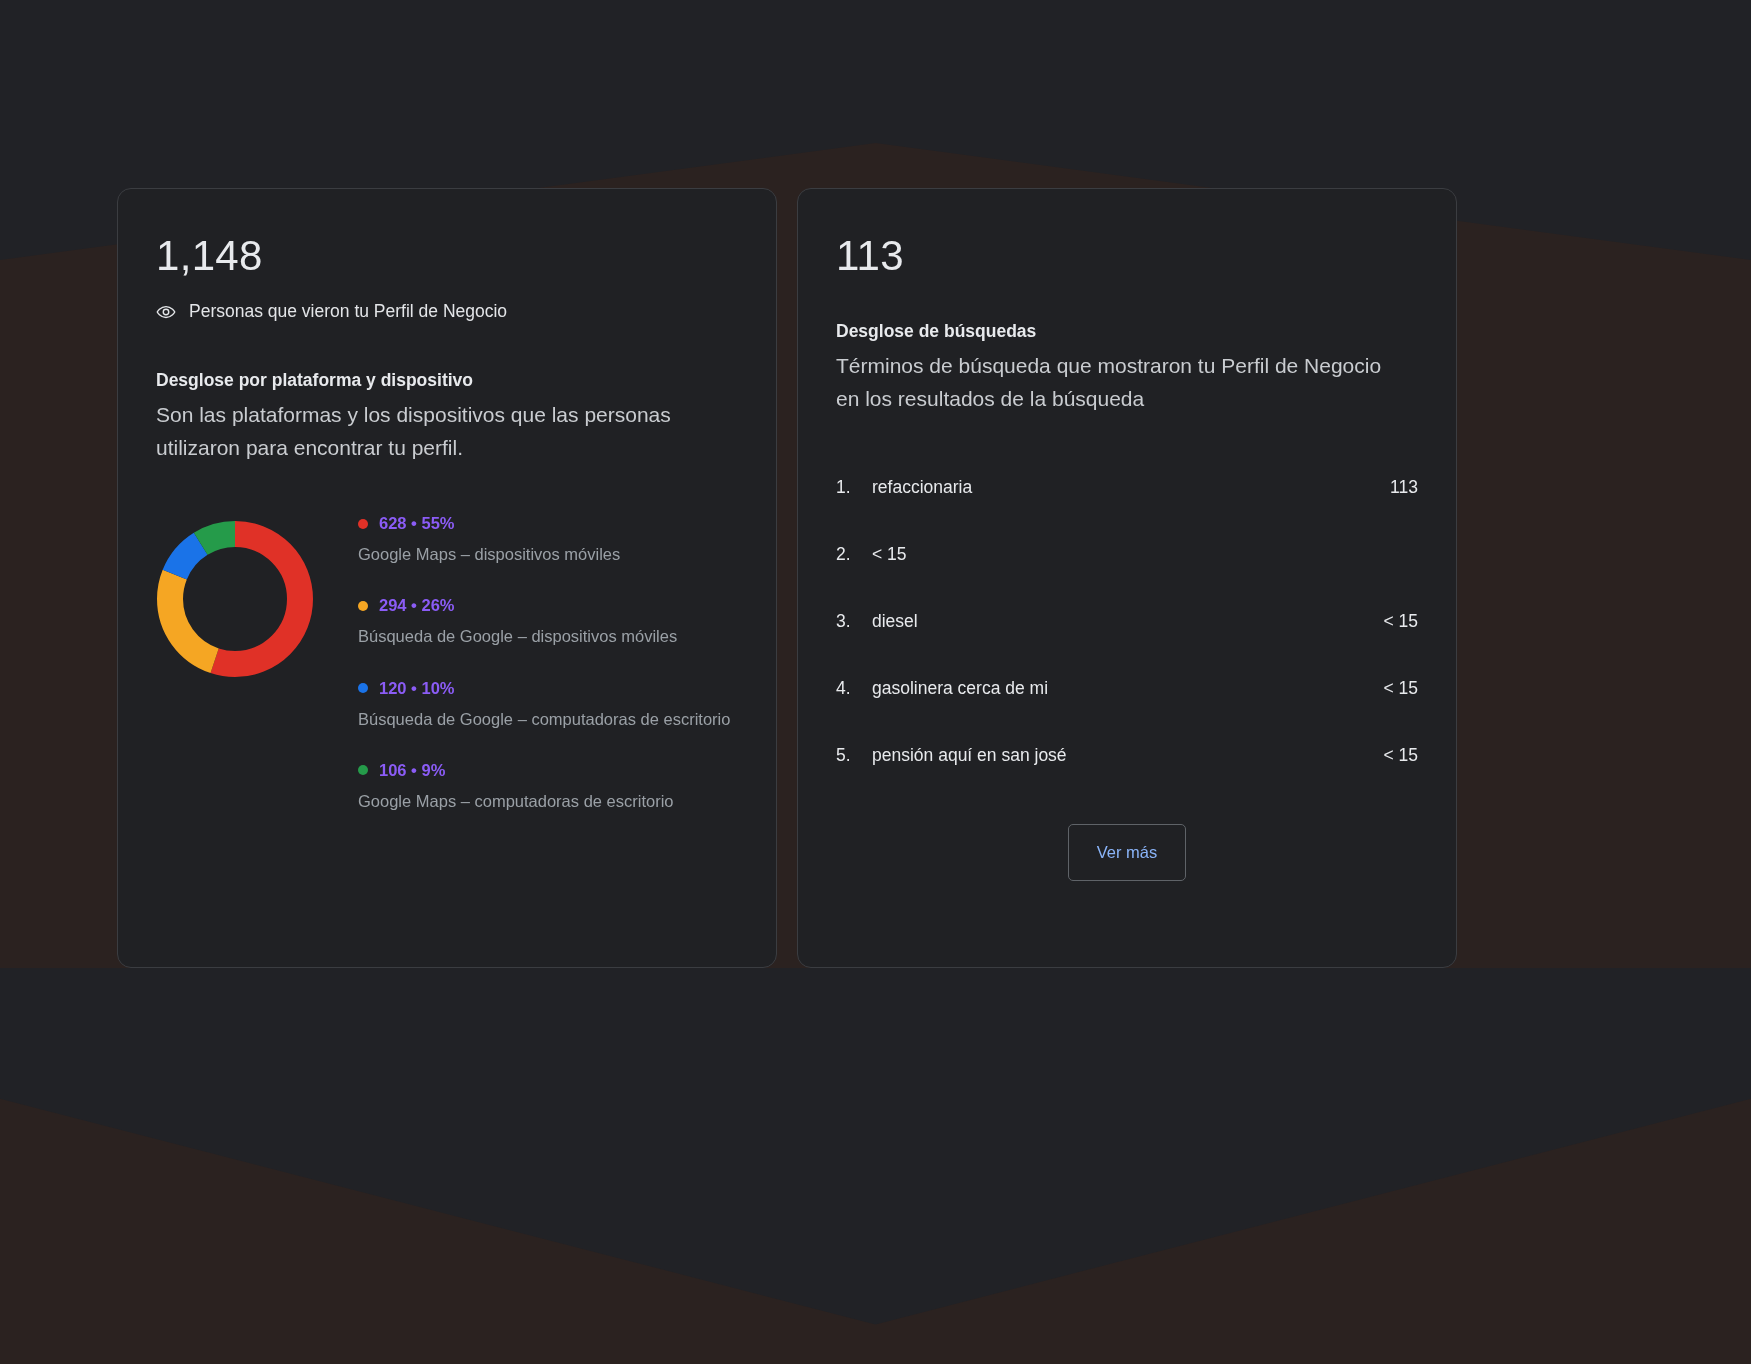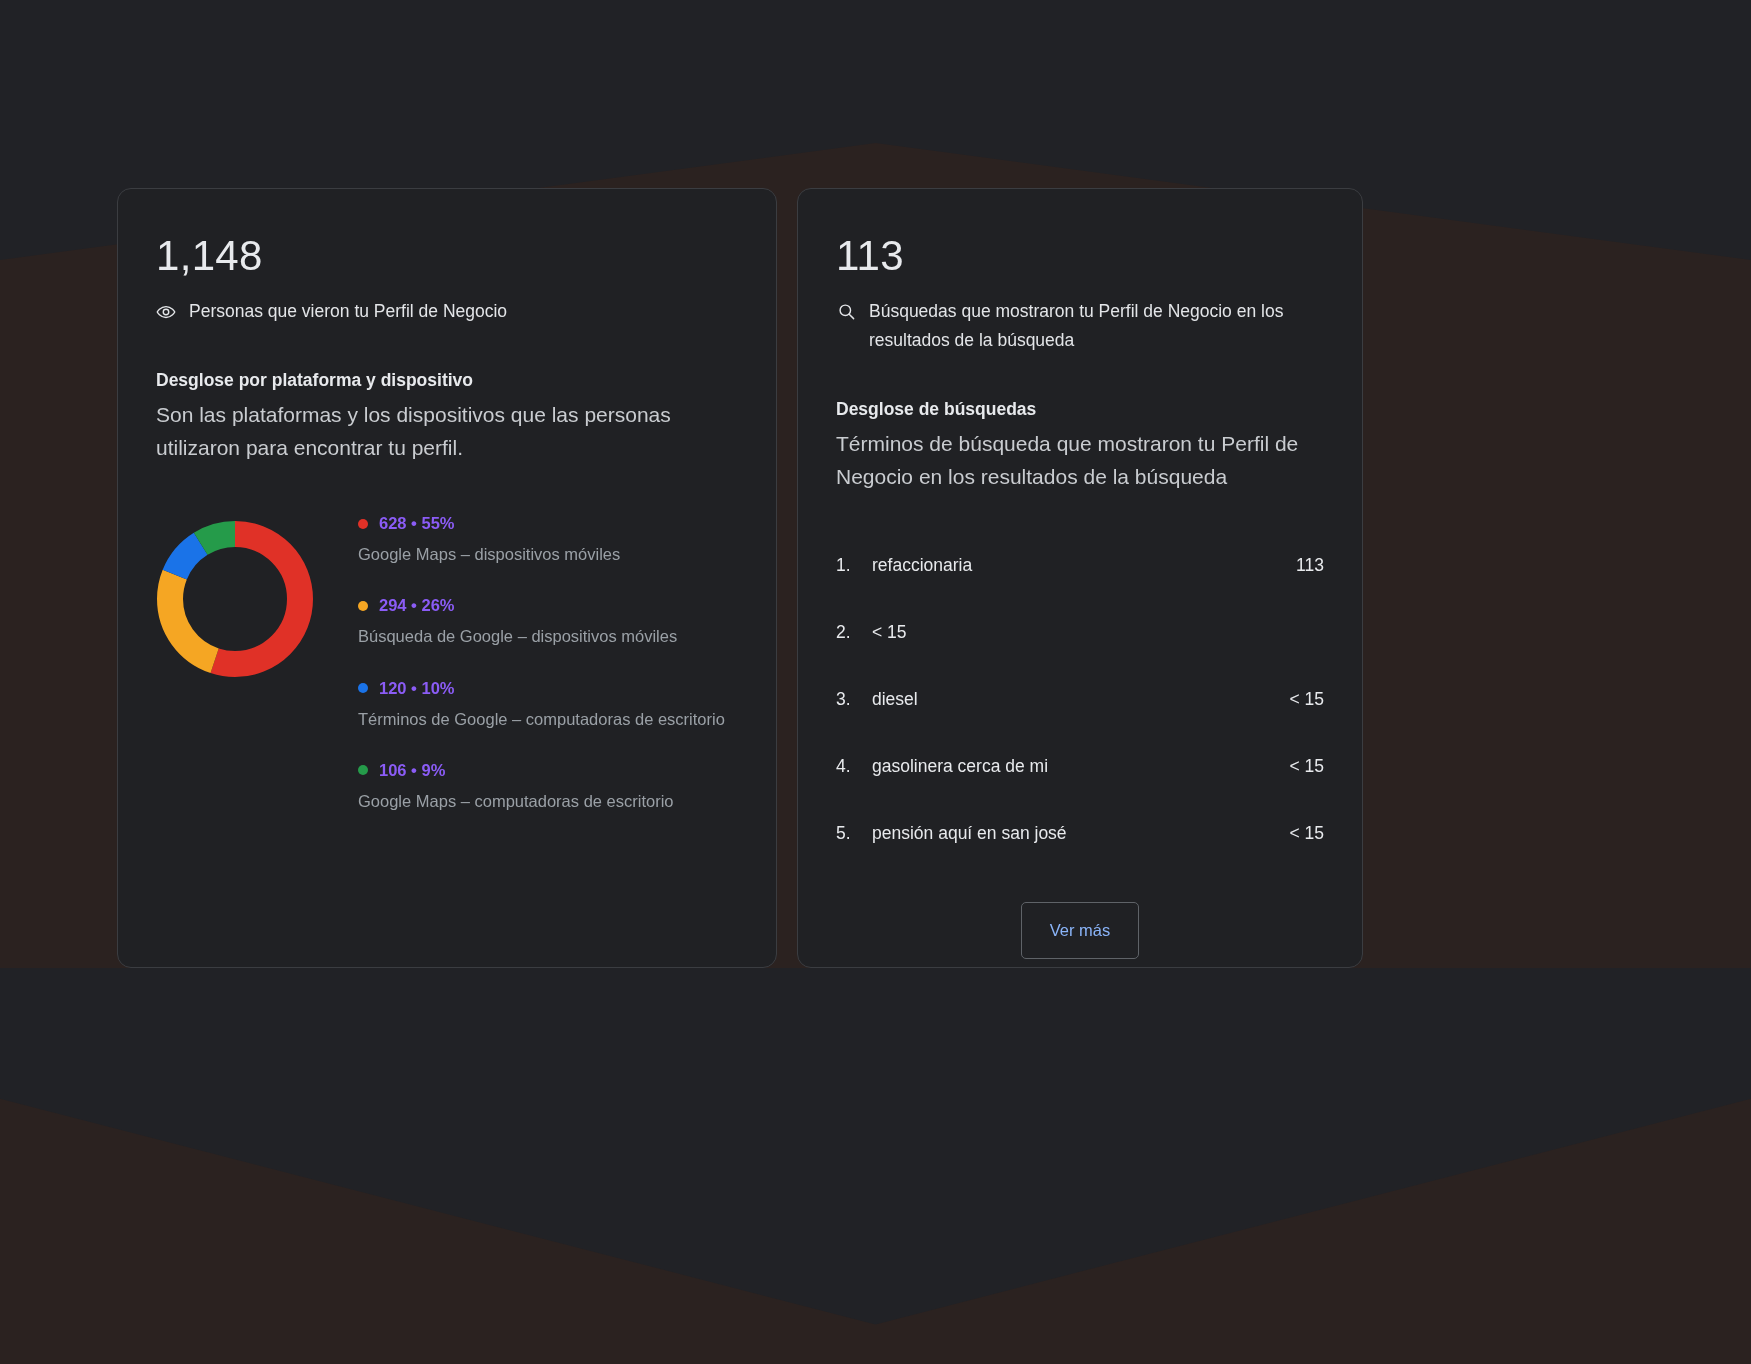--- a/index.html
+++ b/index.html
@@ -53,21 +53,21 @@
 
   .card {
     position: absolute;
     top: 188px;
     background: #202124;
     border: 1px solid #3b3d41;
     border-radius: 14px;
   }
 
   #card-views   { left: 117px;  width: 660px; height: 780px; }
-  #card-search  { left: 797px;  width: 566px; height: 780px; }
+  #card-search  { left: 797px;  width: 660px; height: 780px; }
 
   .card-inner { padding: 46px 38px 0 38px; }
 
   .metric-value {
     font-size: 42px;
     font-weight: 400;
     color: #e8eaed;
     letter-spacing: 0.3px;
     line-height: 1;
   }
@@ -246,49 +246,40 @@
                 <span class="legend-dot" style="background: rgb(245, 166, 35);"></span>
                 <span>294 • 26%</span>
               </div>
               <div class="legend-label">Búsqueda de Google – dispositivos móviles</div>
             </div>
             <div class="legend-item">
               <div class="legend-head">
                 <span class="legend-dot" style="background: rgb(26, 115, 232);"></span>
                 <span>120 • 10%</span>
               </div>
-              <div class="legend-label">Términos de Google – computadoras de escritorio</div>
+              <div class="legend-label">Búsqueda de Google – computadoras de escritorio</div>
             </div>
             <div class="legend-item">
               <div class="legend-head">
                 <span class="legend-dot" style="background: rgb(37, 155, 74);"></span>
                 <span>106 • 9%</span>
               </div>
               <div class="legend-label">Google Maps – computadoras de escritorio</div>
             </div>
           </div>
 
       </div>
     </div>
   </div>
 
   <div class="card" id="card-search">
     <div class="card-inner">
 
       <div class="metric-value">113</div>
 
-      <div class="metric-caption">
-        <span class="icon-slot">
-          <svg width="19" height="19" viewBox="0 0 24 24" fill="none" stroke="#e3e5e8" stroke-width="1.8" stroke-linecap="round">
-            <circle cx="10.5" cy="10.5" r="6.6"></circle>
-            <line x1="15.4" y1="15.4" x2="21" y2="21"></line>
-          </svg>
-        </span>
-        <span>Búsquedas que mostraron tu Perfil de Negocio en los resultados de la búsqueda</span>
-      </div>
 
       <div class="section-title">Desglose de búsquedas</div>
 
       <div class="section-desc">Términos de búsqueda que mostraron tu Perfil de Negocio en los resultados de la búsqueda</div>
 
       <div class="terms" id="search-terms-list">
           <div class="term-row">
             <span class="term-rank">1.</span>
             <span class="term-name">refaccionaria</span>
             <span class="term-count">113</span>

